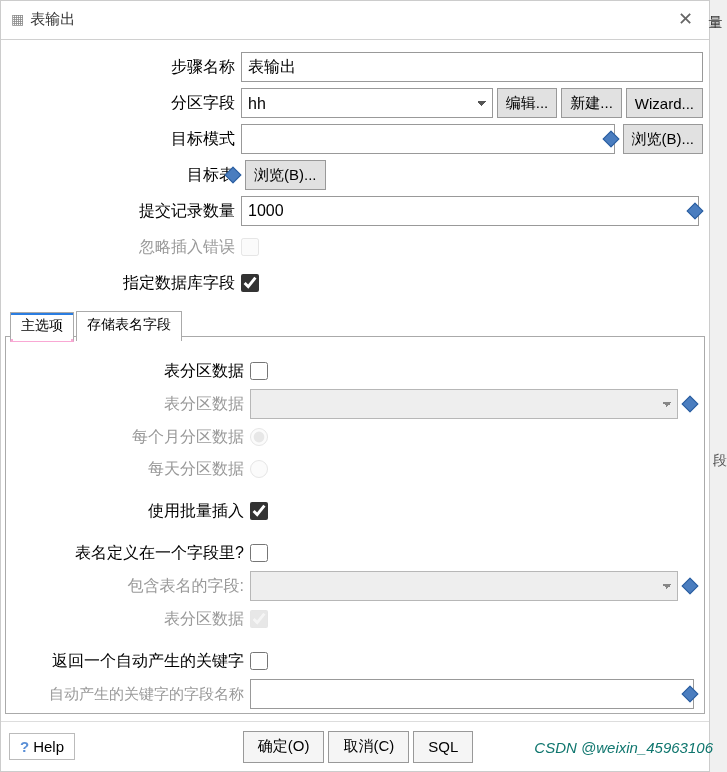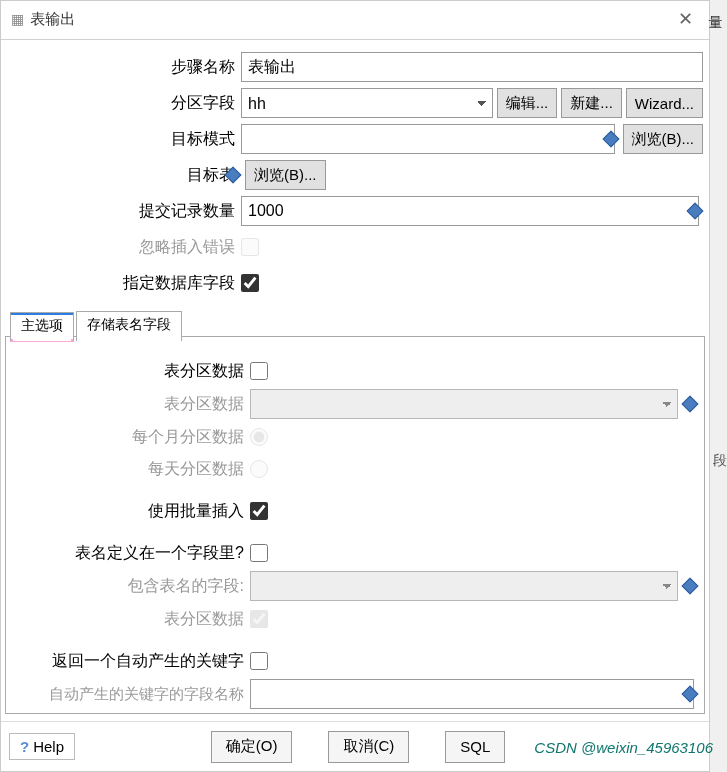--- a/index.html
+++ b/index.html
@@ -31,21 +31,21 @@
 .tab { padding: 4px 10px; border: 1px solid #aaa; border-bottom: none; background: #fff; font-size: 14px; margin-right: 2px; position: relative; cursor: default; }
 .tab.active { border-bottom: 3px solid #f9a8d4; top: 1px; }
 .tab.active::after { content: ""; position: absolute; left: 2px; right: 2px; bottom: -2px; height: 2px; background: #fff; }
 .tab.active::before { content: ""; position: absolute; left: 0; right: 0; top: 0; height: 2px; background: #2a7de1; }
 .tabbody { padding: 20px 6px 6px 6px; }
 .tabbody .row { min-height: 28px; margin-bottom: 4px; }
 .tabbody .lbl { width: 238px; }
 .bottombar { position: absolute; left: 0; right: 0; bottom: 0; height: 50px; display: flex; align-items: center; padding: 0 8px; border-top: 1px solid #ddd; }
 .help { display: flex; align-items: center; gap: 4px; border: 1px solid #bbb; padding: 4px 10px; font-size: 15px; }
 .help .qicon { color: #5a8fd6; font-weight: bold; }
-.bottom-center { flex: 1; display: flex; justify-content: center; gap: 36px; }
+.bottom-center { flex: 1; display: flex; justify-content: center; gap: 4px; }
 .watermark { position: absolute; right: 14px; bottom: 16px; color: #0f766e; font-size: 15px; font-style: italic; pointer-events: none; }
 .edge-text { position: absolute; right: 2px; top: 5px; font-size: 14px; color: #333; writing-mode: vertical-rl; letter-spacing: -2px; }
 .edge-text2 { position: absolute; right: 0px; top: 452px; font-size: 14px; color: #555; }
 .sep { height: 1px; background: #d0d0d0; margin: 2px 0 8px 0; }
 </style>
 </head>
 <body>
 
 <div class="window">
   <div class="titlebar">

